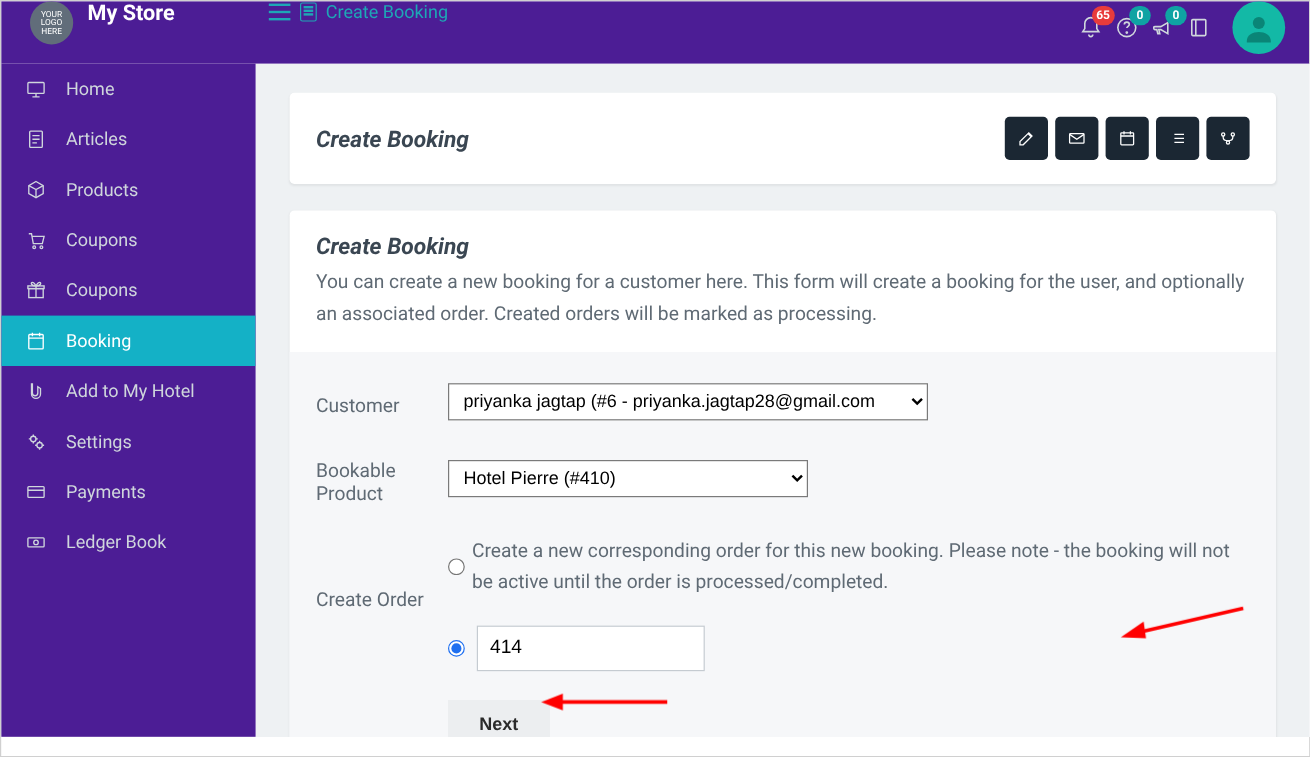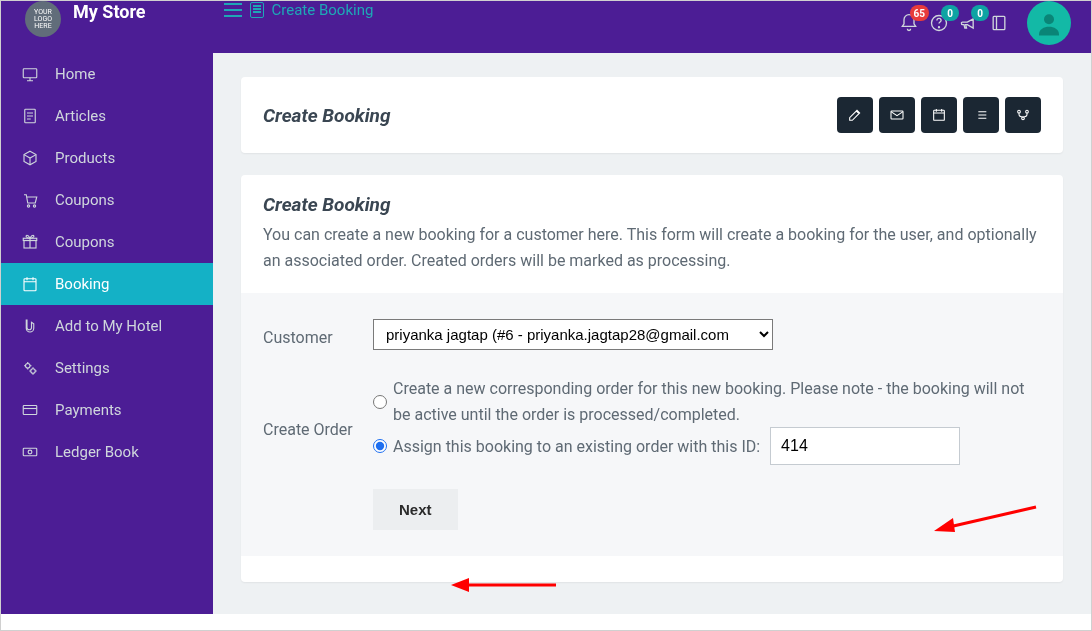--- a/index.html
+++ b/index.html
@@ -257,30 +257,37 @@
 
         <div class="form-block">
           <div class="form-row">
             <div class="form-label">Customer</div>
             <div class="form-content">
               <select style="width:400px;">
                 <option>priyanka jagtap (#6 - priyanka.jagtap28@gmail.com )</option>
               </select>
             </div>
           </div>
+          <div class="form-row">
+            <div class="form-label">Bookable Product</div>
+            <div class="form-content">
+              <select style="width:300px;">
+                <option>Hotel Pierre (#410)</option>
+              </select>
+            </div>
+          </div>
           <div class="form-row" style="align-items:flex-start; margin-top:14px;">
             <div class="form-label" style="padding-top:44px;">Create Order</div>
             <div class="form-content">
-              <div class="radio-line" style="justify-content:center;">
+              <div class="radio-line" style="margin-bottom:24px;justify-content:center;">
                 <input type="radio" name="corder" style="">
                 <span style="flex:1;">Create a new corresponding order for this new booking. Please note - the booking will not be active until the order is processed/completed.</span>
               </div>
               <div class="radio-line">
                 <input type="radio" name="corder" checked="" style="">
-                <span>Assign this booking to an existing order with this ID:</span>
                 <input type="text" value="414" style="">
               </div>
             </div>
           </div>
           <button class="next-btn">Next</button>
         </div>
       </div>
     </div>
   </div>
 </div>

